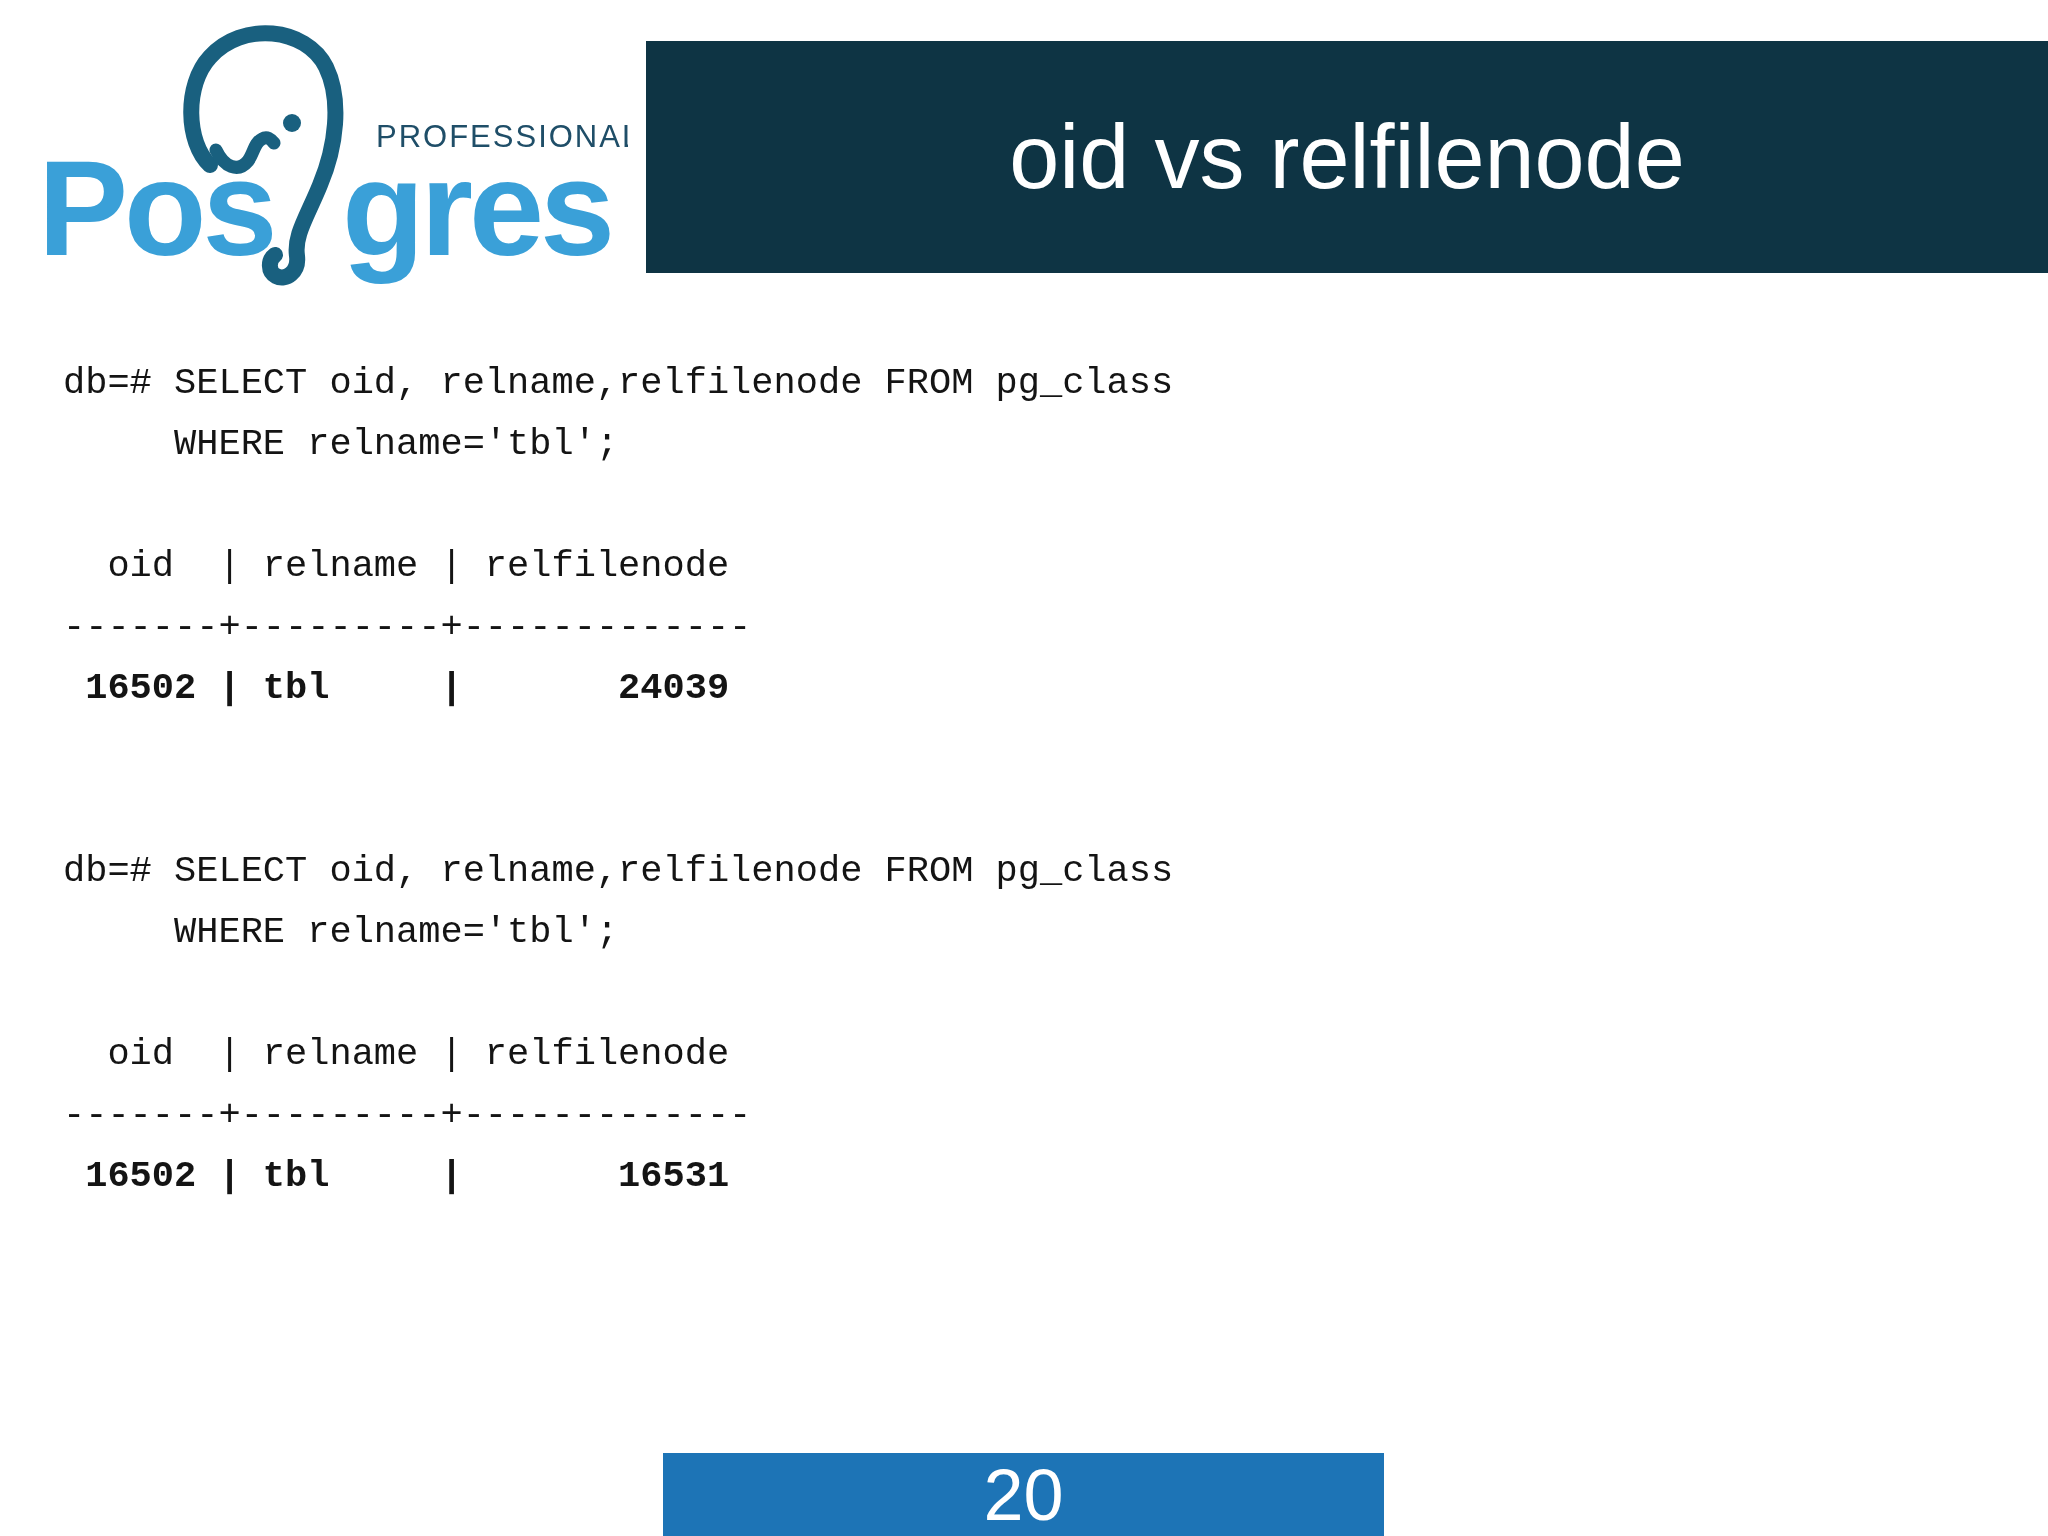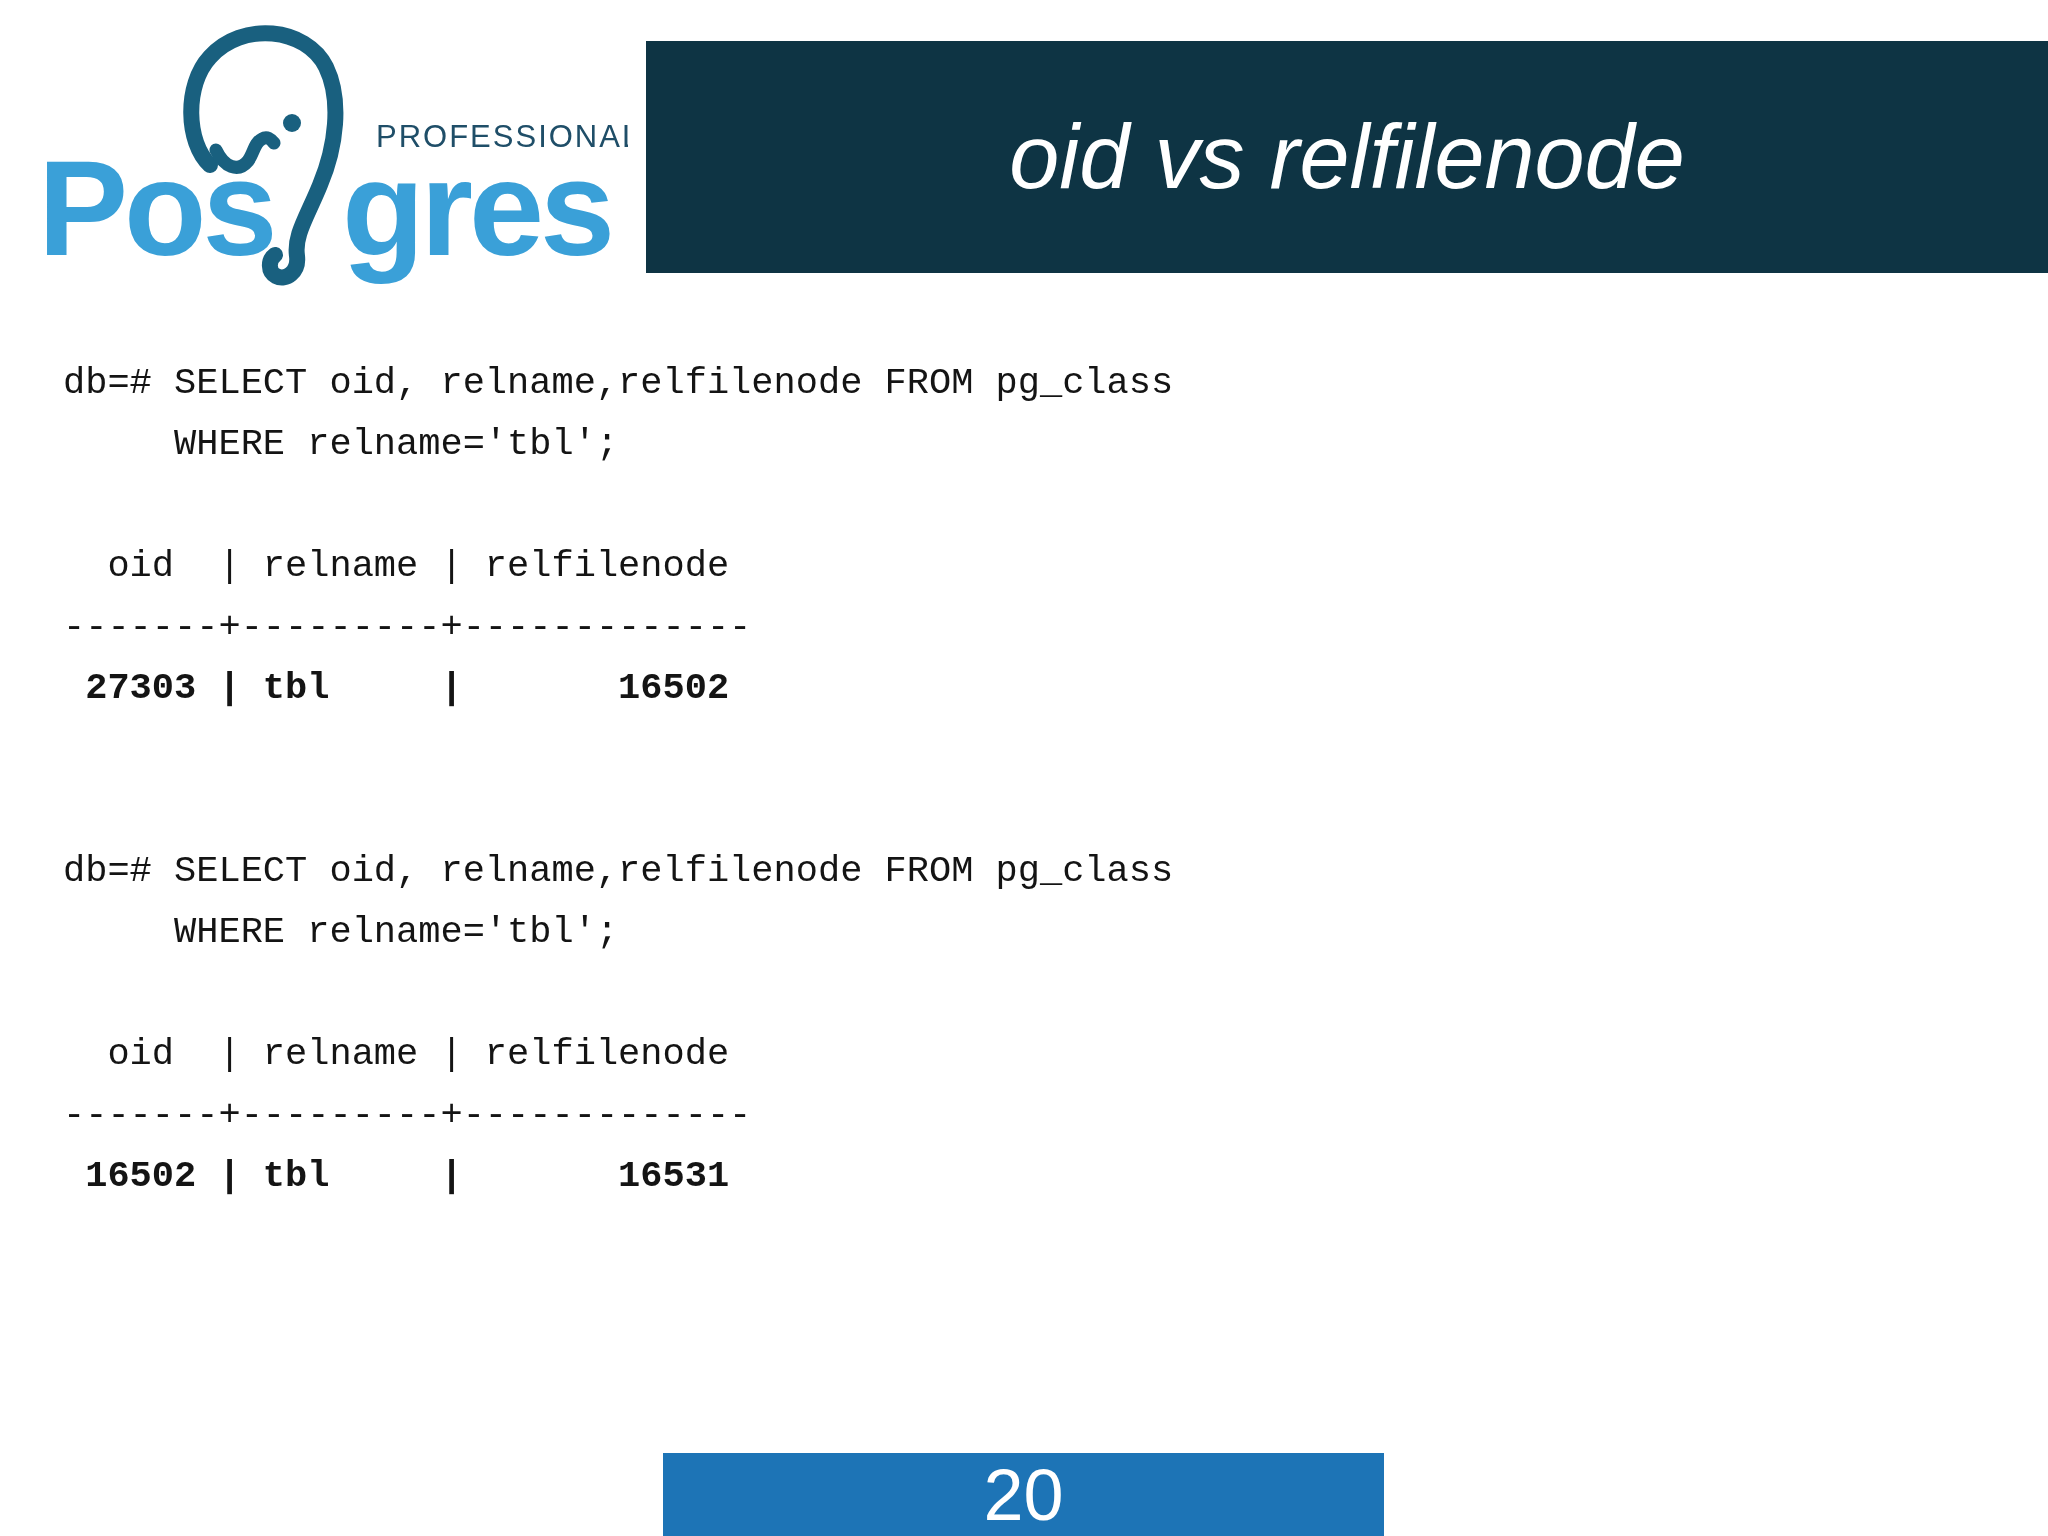--- a/index.html
+++ b/index.html
@@ -23,21 +23,20 @@
   }
   .ear-stroke{fill:none; stroke:var(--ear-teal); stroke-linecap:round; stroke-linejoin:round;}
   
   #titlebar{
     position:absolute; left:646px; top:41px; width:1402px; height:232px;
     background:var(--navy); display:flex; align-items:center; justify-content:center;
   }
   #titlebar span{
     color:#ffffff; font-size:90px; font-weight:normal; letter-spacing:0px;
     font-family:"Liberation Sans", sans-serif;
-    font-style:italic;
   }
   
   #terminal{
     position:absolute; left:63px; top:353px; width:1920px;
     font-family:"Liberation Mono", monospace; font-size:37px; line-height:61px;
     color:var(--text);
   }
   .tl{height:61px; white-space:pre;}
   .tl.b{font-weight:bold;}
   
@@ -64,21 +63,21 @@
   <div id="titlebar">
     <span>oid vs relfilenode</span>
   </div>
 
   <div id="terminal">
     <div class="tl">db=# SELECT oid, relname,relfilenode FROM pg_class</div>
     <div class="tl">     WHERE relname='tbl';</div>
     <div class="tl"></div>
     <div class="tl">  oid  | relname | relfilenode</div>
     <div class="tl">-------+---------+-------------</div>
-    <div class="tl b"> 27303 | tbl     |       16502</div>
+    <div class="tl b"> 16502 | tbl     |       24039</div>
     <div class="tl"></div>
     <div class="tl"></div>
     <div class="tl">db=# SELECT oid, relname,relfilenode FROM pg_class</div>
     <div class="tl">     WHERE relname='tbl';</div>
     <div class="tl"></div>
     <div class="tl">  oid  | relname | relfilenode</div>
     <div class="tl">-------+---------+-------------</div>
     <div class="tl b"> 16502 | tbl     |       16531</div>
   </div>
 

